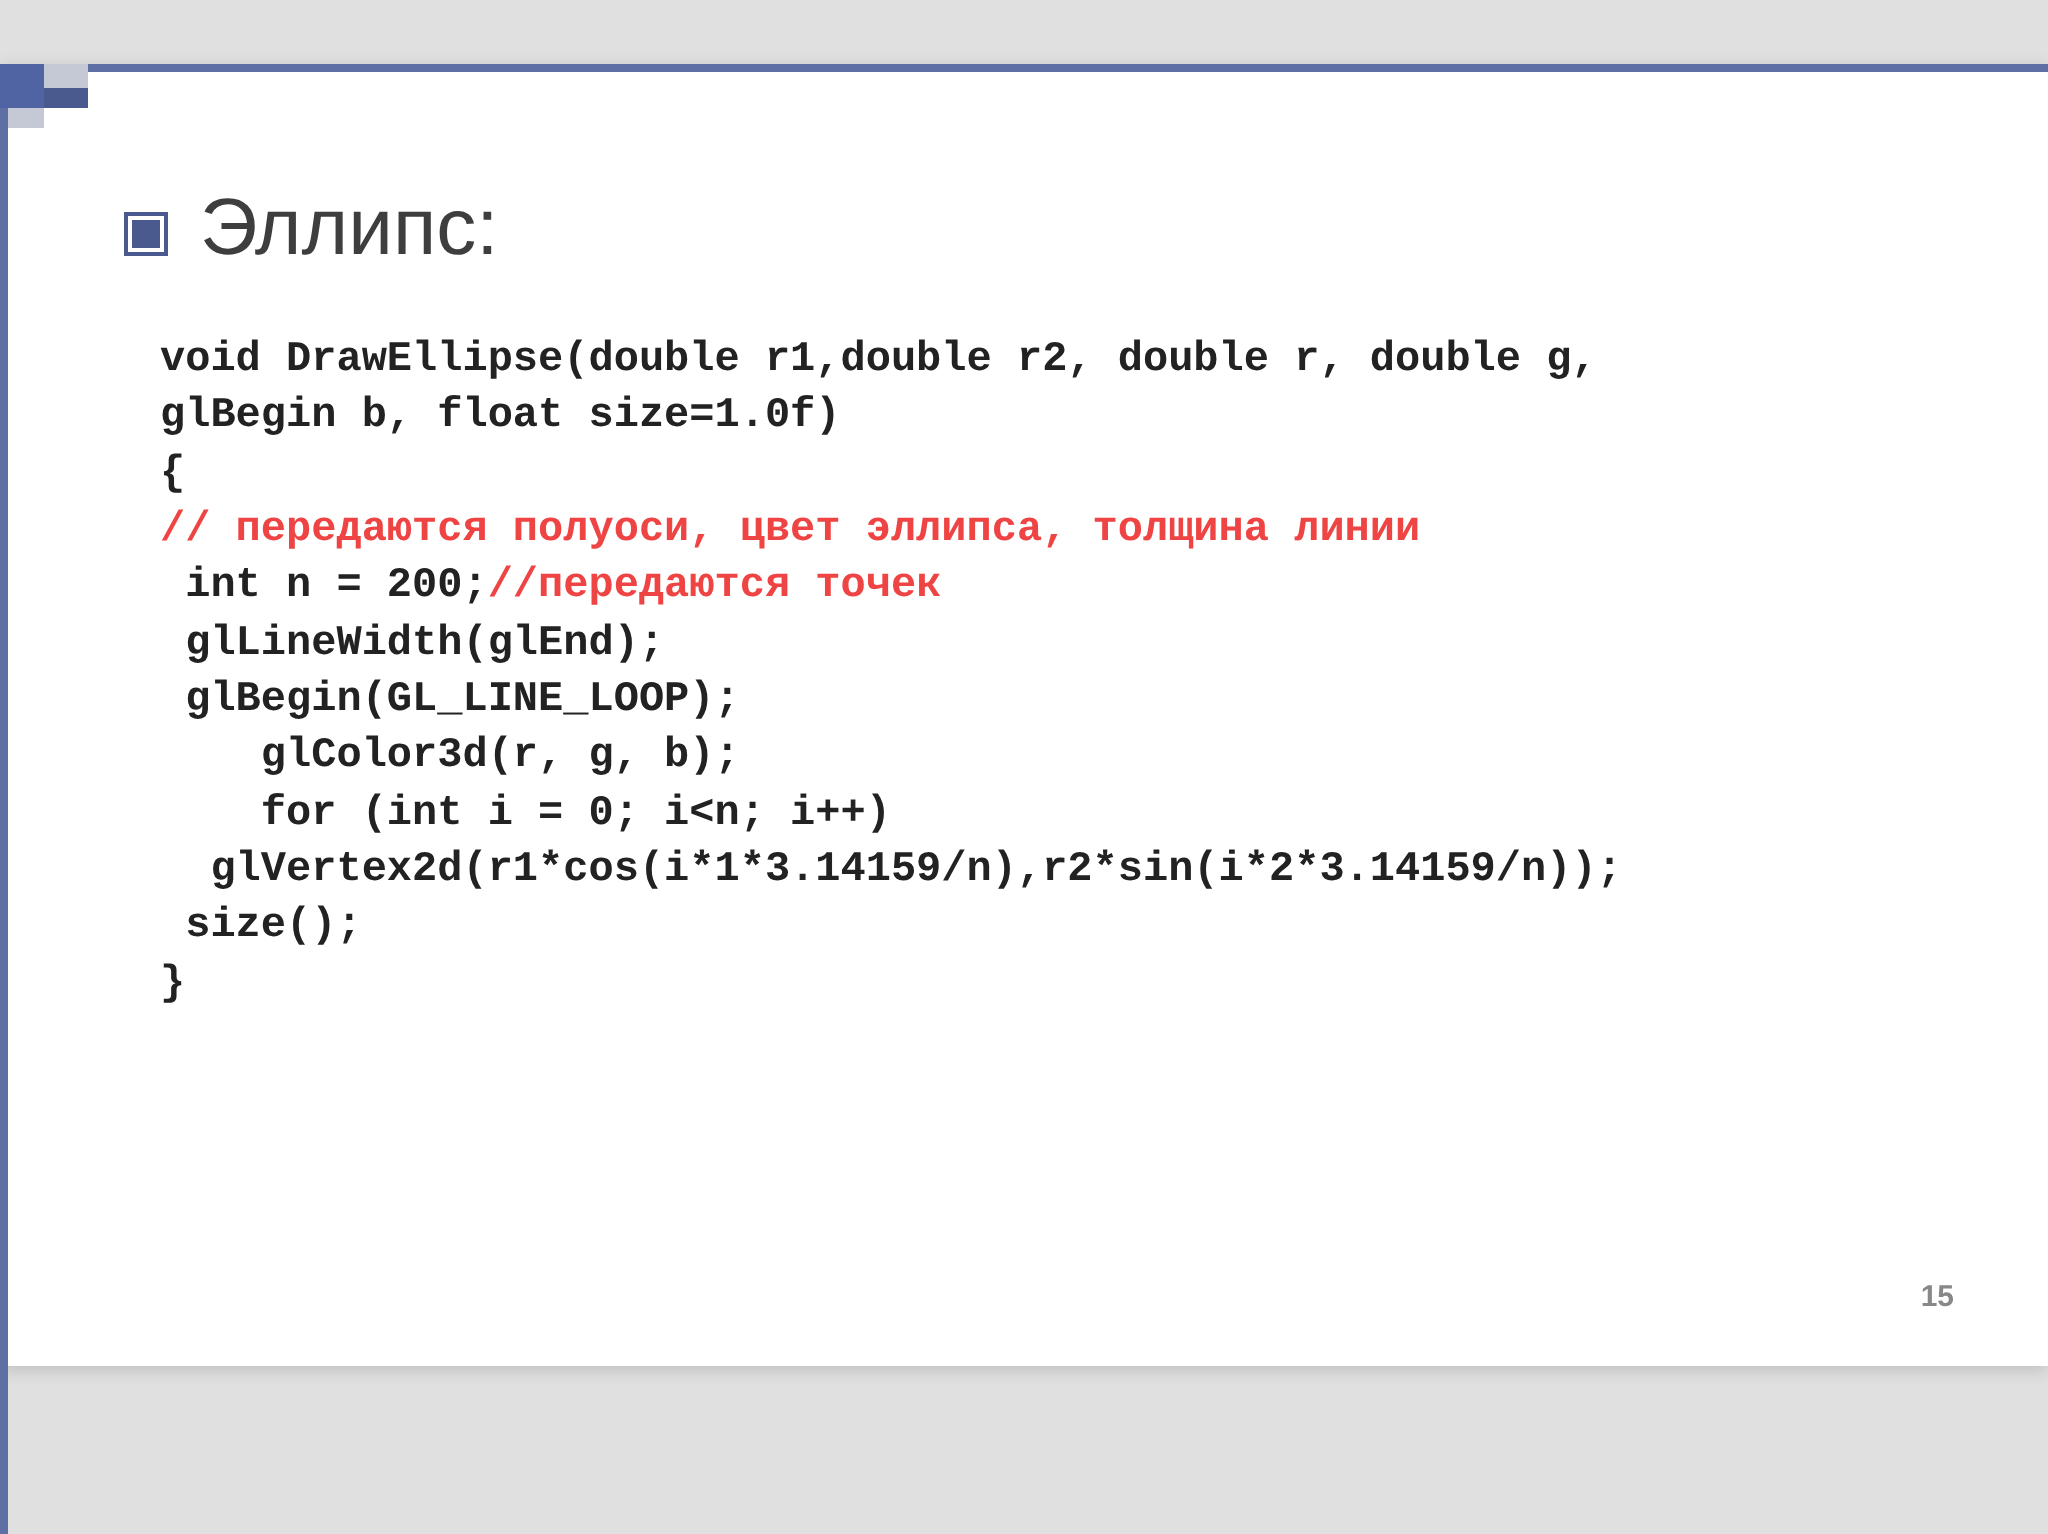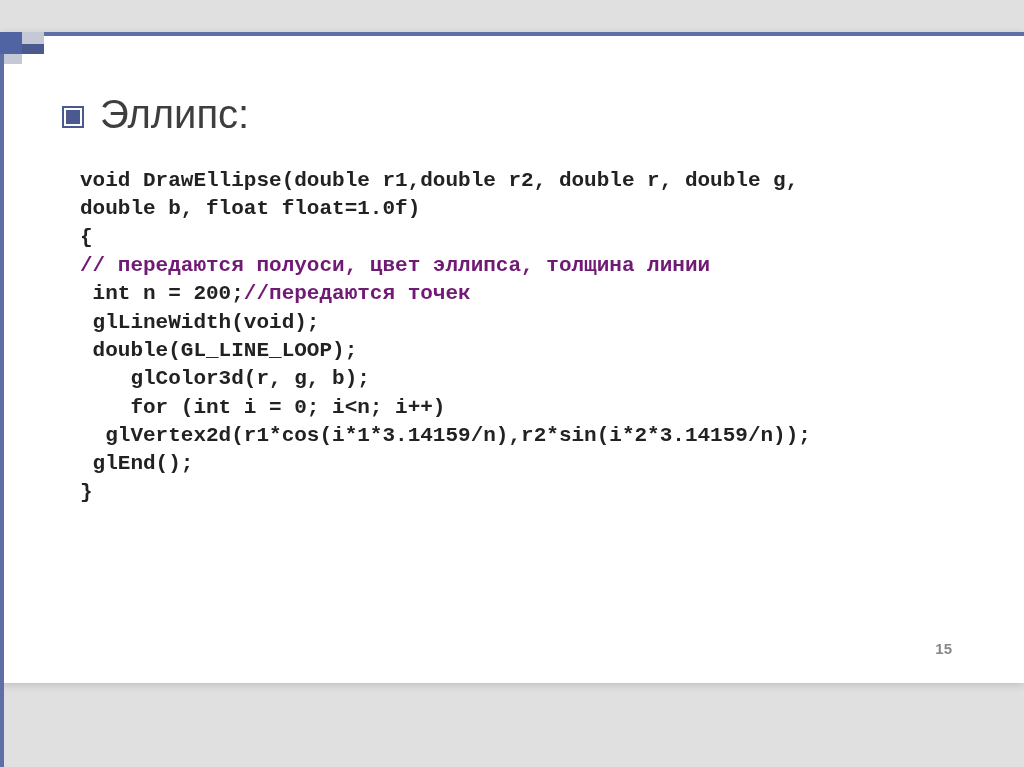--- a/index.html
+++ b/index.html
@@ -98,25 +98,25 @@
       top: 135px;
       left: 80px;
       right: 60px;
       font-family: "Courier New", Courier, monospace;
       font-size: 21px;
       line-height: 1.35;
       font-weight: bold;
       color: #222;
       white-space: pre;
     }
-    .comment { color: #701a75; }
+    .comment { color: #ef4444; }
     .slide-number {
       position: absolute;
       bottom: 26px;
-      right: 72px;
+      right: 47px;
       font-size: 15px;
       font-family: Arial, sans-serif;
       color: #888;
       font-weight: bold;
     }
   </style>
 </head>
 <body>
 
 <div class="slide">
@@ -128,26 +128,26 @@
   </div>
   <div class="deco-left-bar"></div>
   <div class="deco-sq4"></div>
 
   <div class="heading-row">
     <div class="bullet-sq"></div>
     <div class="heading">Эллипс:</div>
   </div>
 
   <div class="code-block"><span>void DrawEllipse(double r1,double r2, double r, double g,</span>
-<span>double b, float float=1.0f)</span>
+<span>glBegin b, float size=1.0f)</span>
 <span>{</span>
 <span class="comment">// передаются полуоси, цвет эллипса, толщина линии</span>
 <span> int n = 200;</span><span class="comment">//передаются точек</span>
-<span> glLineWidth(void);</span>
-<span> double(GL_LINE_LOOP);</span>
+<span> glLineWidth(glEnd);</span>
+<span> glBegin(GL_LINE_LOOP);</span>
 <span>    glColor3d(r, g, b);</span>
 <span>    for (int i = 0; i&lt;n; i++)</span>
 <span>  glVertex2d(r1*cos(i*1*3.14159/n),r2*sin(i*2*3.14159/n));</span>
-<span> glEnd();</span>
+<span> size();</span>
 <span>}</span></div>
 
   <div class="slide-number">15</div>
 </div>
 
 </body></html>

